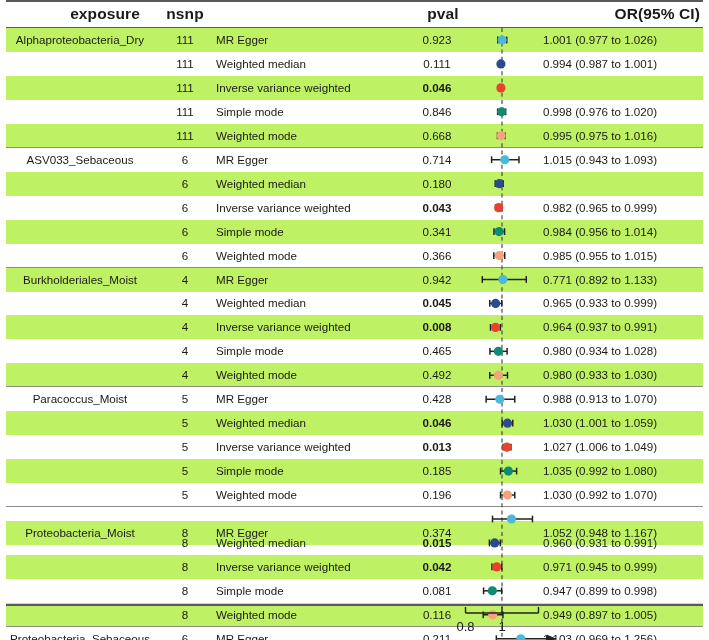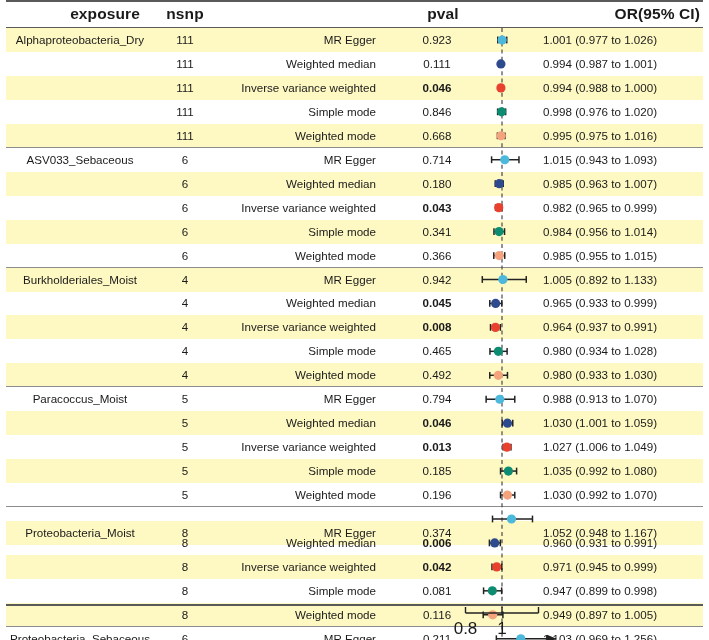--- a/index.html
+++ b/index.html
@@ -67,32 +67,32 @@
   .h-or       { left: 500px; width: 200px; text-align: right; }
 
   
   .row {
     position: absolute;
     left: 6px;
     width: 697px;
     height: 24px;
     box-sizing: border-box;
   }
-  .row.shaded { background: #fef9c3; }
+  .row.shaded { background: #bef264; }
 
   .row .c {
     position: absolute;
     font-size: 11.6px;
     white-space: nowrap;
     top: 5px;
     color: #1a1a1a;
   }
   .c-exposure { left: 0;    width: 148px; text-align: center; }
   .c-nsnp     { left: 148px; width: 62px;  text-align: center; }
-  .c-method   { left: 210px; width: 160px; text-align: right; }
+  .c-method   { left: 210px; width: 160px; text-align: left; }
   .c-pval     { left: 402px; width: 58px;  text-align: center; }
   .c-or       { left: 494px; width: 200px; text-align: center; }
   .c-pval.bold { font-weight: bold; }
 
   .sep {
     position: absolute;
     left: 6px; right: 6px;
     height: 1px;
     background: #8c8c8c;
   }
@@ -102,21 +102,21 @@
     position: absolute;
     left: 0; top: 0;
     width: 709px;
     height: 640px;
     pointer-events: none;
   }
 
   
   .axis-tick-label {
     position: absolute;
-    font-size: 17px;
+    font-size: 13px;
     text-align: center;
     width: 40px;
     top: 619px;
     color: #1a1a1a;
   }
 </style>
 </head>
 <body>
 
 <div id="forest">
@@ -145,21 +145,20 @@
         <div class="c c-nsnp">111</div>
         <div class="c c-method">Weighted median</div>
         <div class="c c-pval">0.111</div>
         <div class="c c-or">0.994 (0.987 to 1.001)</div>
       </div>
       <div class="row shaded" style="top: 75.9px;">
         <div class="c c-exposure"></div>
         <div class="c c-nsnp">111</div>
         <div class="c c-method">Inverse variance weighted</div>
         <div class="c c-pval bold">0.046</div>
-        <div class="c c-or">0.994 (0.988 to 1.000)</div>
       </div>
       <div class="row" style="top: 99.85px;">
         <div class="c c-exposure"></div>
         <div class="c c-nsnp">111</div>
         <div class="c c-method">Simple mode</div>
         <div class="c c-pval">0.846</div>
         <div class="c c-or">0.998 (0.976 to 1.020)</div>
       </div>
       <div class="row shaded" style="top: 123.8px;">
         <div class="c c-exposure"></div>
@@ -174,21 +173,20 @@
         <div class="c c-nsnp">6</div>
         <div class="c c-method">MR Egger</div>
         <div class="c c-pval">0.714</div>
         <div class="c c-or">1.015 (0.943 to 1.093)</div>
       </div>
       <div class="row shaded" style="top: 171.7px;">
         <div class="c c-exposure"></div>
         <div class="c c-nsnp">6</div>
         <div class="c c-method">Weighted median</div>
         <div class="c c-pval">0.180</div>
-        <div class="c c-or">0.985 (0.963 to 1.007)</div>
       </div>
       <div class="row" style="top: 195.65px;">
         <div class="c c-exposure"></div>
         <div class="c c-nsnp">6</div>
         <div class="c c-method">Inverse variance weighted</div>
         <div class="c c-pval bold">0.043</div>
         <div class="c c-or">0.982 (0.965 to 0.999)</div>
       </div>
       <div class="row shaded" style="top: 219.6px;">
         <div class="c c-exposure"></div>
@@ -203,21 +201,21 @@
         <div class="c c-method">Weighted mode</div>
         <div class="c c-pval">0.366</div>
         <div class="c c-or">0.985 (0.955 to 1.015)</div>
       </div>
       <div class="sep" style="top: 266.5px;"></div>
       <div class="row shaded" style="top: 267.5px;">
         <div class="c c-exposure">Burkholderiales_Moist</div>
         <div class="c c-nsnp">4</div>
         <div class="c c-method">MR Egger</div>
         <div class="c c-pval">0.942</div>
-        <div class="c c-or">1.005 (0.892 to 1.133)</div>
+        <div class="c c-or">0.771 (0.892 to 1.133)</div>
       </div>
       <div class="row" style="top: 291.45px;">
         <div class="c c-exposure"></div>
         <div class="c c-nsnp">4</div>
         <div class="c c-method">Weighted median</div>
         <div class="c c-pval bold">0.045</div>
         <div class="c c-or">0.965 (0.933 to 0.999)</div>
       </div>
       <div class="row shaded" style="top: 315.4px;">
         <div class="c c-exposure"></div>
@@ -238,21 +236,21 @@
         <div class="c c-nsnp">4</div>
         <div class="c c-method">Weighted mode</div>
         <div class="c c-pval">0.492</div>
         <div class="c c-or">0.980 (0.933 to 1.030)</div>
       </div>
       <div class="sep" style="top: 386.25px;"></div>
       <div class="row" style="top: 387.25px;">
         <div class="c c-exposure">Paracoccus_Moist</div>
         <div class="c c-nsnp">5</div>
         <div class="c c-method">MR Egger</div>
-        <div class="c c-pval">0.794</div>
+        <div class="c c-pval">0.428</div>
         <div class="c c-or">0.988 (0.913 to 1.070)</div>
       </div>
       <div class="row shaded" style="top: 411.2px;">
         <div class="c c-exposure"></div>
         <div class="c c-nsnp">5</div>
         <div class="c c-method">Weighted median</div>
         <div class="c c-pval bold">0.046</div>
         <div class="c c-or">1.030 (1.001 to 1.059)</div>
       </div>
       <div class="row" style="top: 435.15px;">
@@ -281,21 +279,21 @@
         <div class="c c-exposure">Proteobacteria_Moist</div>
         <div class="c c-nsnp">8</div>
         <div class="c c-method">MR Egger</div>
         <div class="c c-pval">0.374</div>
         <div class="c c-or">1.052 (0.948 to 1.167)</div>
       </div>
       <div class="row" style="top: 530.95px;">
         <div class="c c-exposure"></div>
         <div class="c c-nsnp">8</div>
         <div class="c c-method">Weighted median</div>
-        <div class="c c-pval bold">0.006</div>
+        <div class="c c-pval bold">0.015</div>
         <div class="c c-or">0.960 (0.931 to 0.991)</div>
       </div>
       <div class="row shaded" style="top: 554.9px;">
         <div class="c c-exposure"></div>
         <div class="c c-nsnp">8</div>
         <div class="c c-method">Inverse variance weighted</div>
         <div class="c c-pval bold">0.042</div>
         <div class="c c-or">0.971 (0.945 to 0.999)</div>
       </div>
       <div class="row" style="top: 578.85px;">

